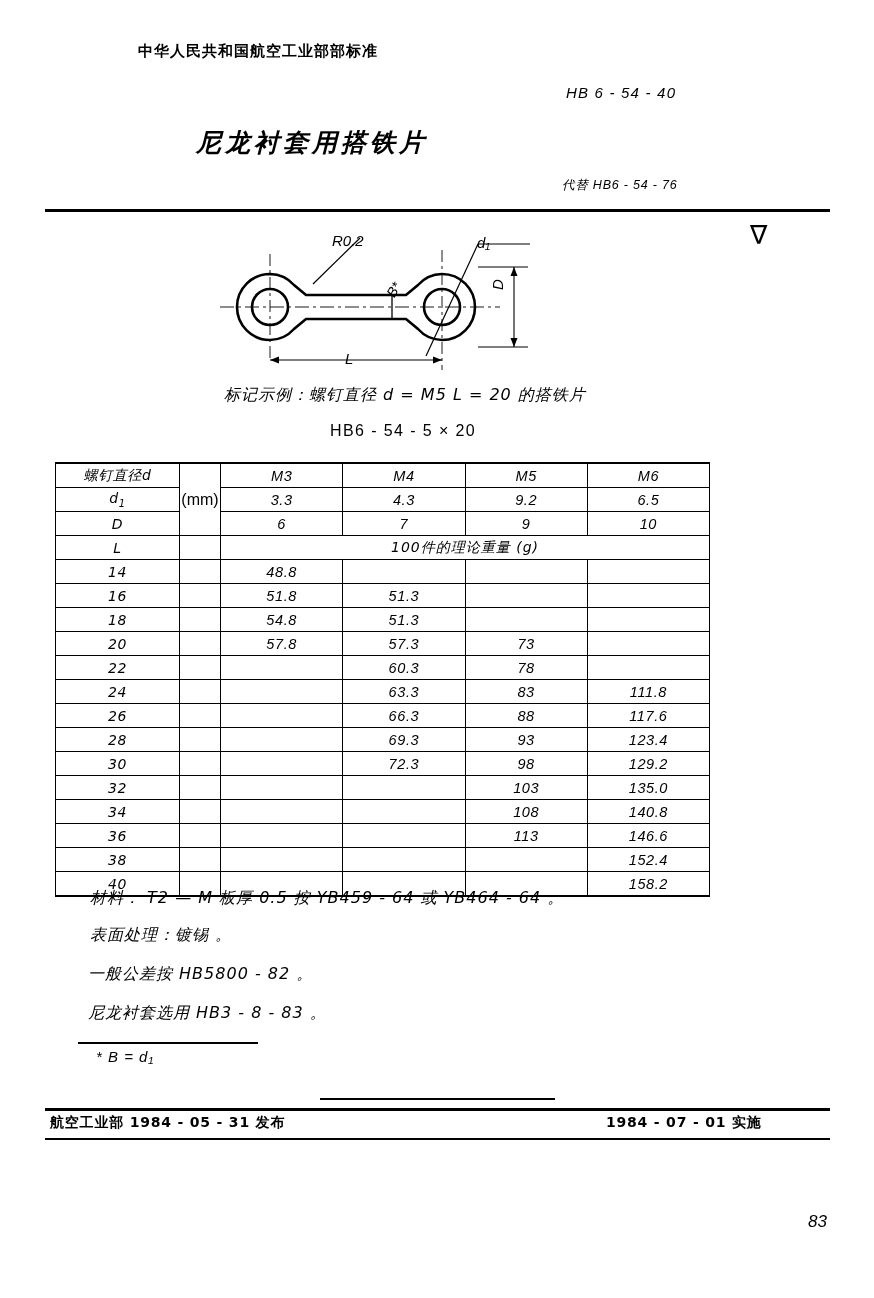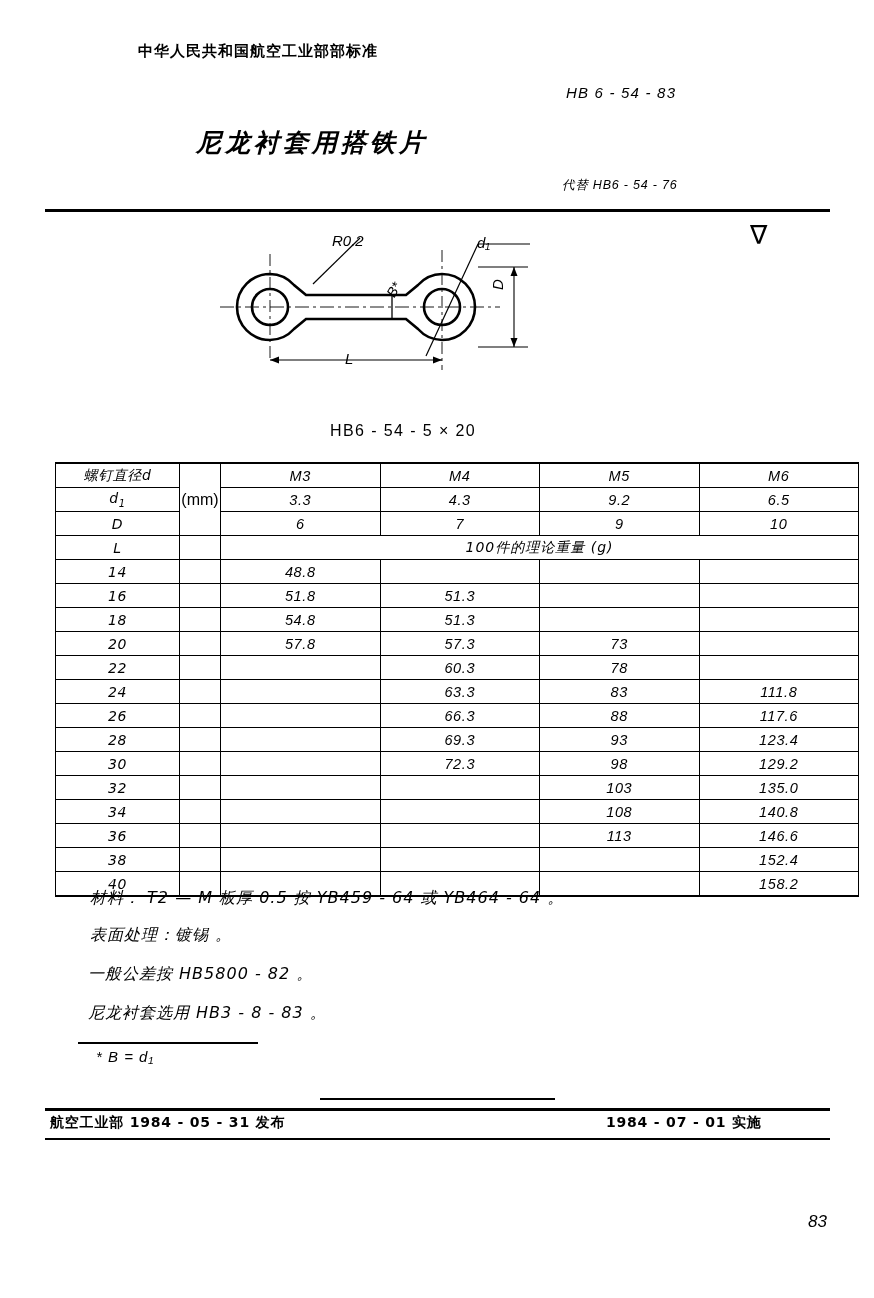--- a/index.html
+++ b/index.html
@@ -54,21 +54,21 @@
     font-size:16px;letter-spacing:1px;font-style:italic;
     font-family:"DejaVu Sans",sans-serif;
   }
   .mark-2{
     position:absolute;left:330px;top:422px;
     font-size:16px;letter-spacing:1.4px;
   }
 
   
   .tbl{
-    position:absolute;left:55px;top:462px;width:804px;
+    position:absolute;left:55px;top:462px;width:655px;
     border-collapse:collapse;table-layout:fixed;
     font-style:italic;
   }
   .tbl td{
     border:1px solid #000;
     height:23px;
     text-align:center;
     font-size:14.5px;
     padding:0;
     letter-spacing:0.6px;
@@ -116,21 +116,21 @@
     position:absolute;left:808px;top:1212px;
     font-size:17px;font-style:italic;
   }
 </style>
 </head>
 <body>
 
 <div class="page">
 
   <div class="ministry">中华人民共和国航空工业部部标准</div>
-  <div class="std-no">HB 6 - 54 - 83</div>
+  <div class="std-no">HB 6 - 54 - 40</div>
   <div class="doc-title">尼龙衬套用搭铁片</div>
   <div class="replaces">代替 HB6 - 54 - 76</div>
 
   <div class="rule rule-top"></div>
 
   <div class="finish-sym">∇</div>
 
   <div class="drawing">
     <svg width="340" height="160" viewBox="0 0 340 160">
       <g fill="none" stroke="#000" stroke-width="2.6">
@@ -190,20 +190,21 @@
         <path d="M232 138 l-9 -3.5 v7 z" fill="#000" stroke="none"></path>
       </g>
     </svg>
   </div>
   <div class="dlabel lab-ra">R0.2</div>
   <div class="dlabel lab-d1">d₁</div>
   <div class="dlabel lab-D">D</div>
   <div class="dlabel lab-B">B*</div>
   <div class="dlabel lab-L">L</div>
 
+  <div class="mark-1">标记示例：螺钉直径 d = M5   L = 20 的搭铁片</div>
   <div class="mark-2">HB6 - 54 - 5 × 20</div>
 
   <table class="tbl">
     <tbody>
       <tr class="hdr-top">
         <td class="lbl">螺钉直径d</td>
         <td class="unit" rowspan="3">(mm)</td>
         <td>M3</td>
         <td>M4</td>
         <td>M5</td>

